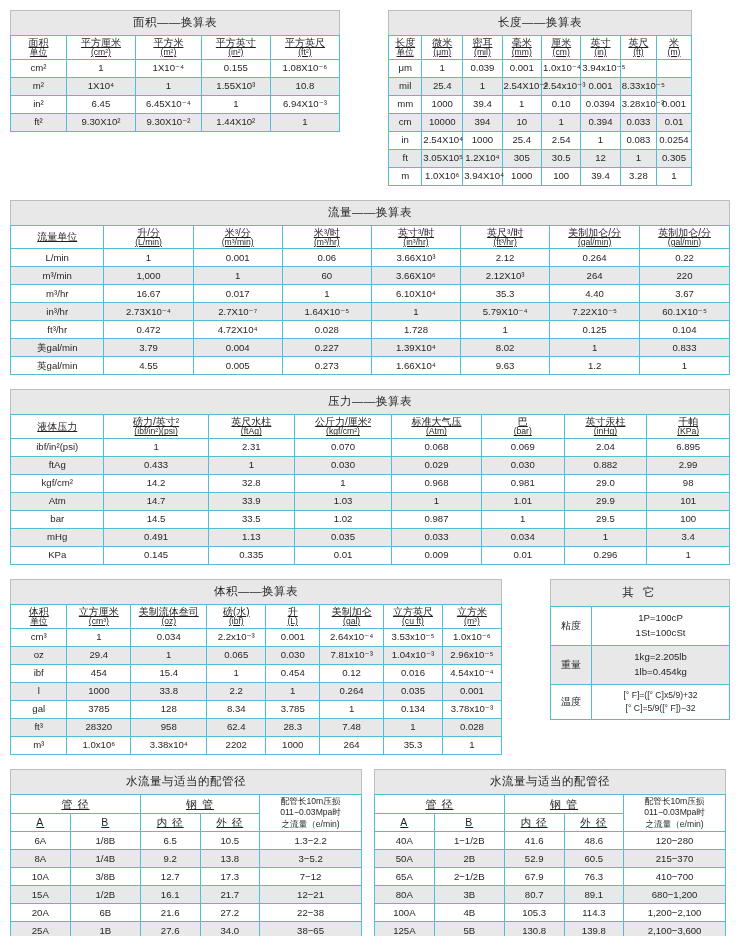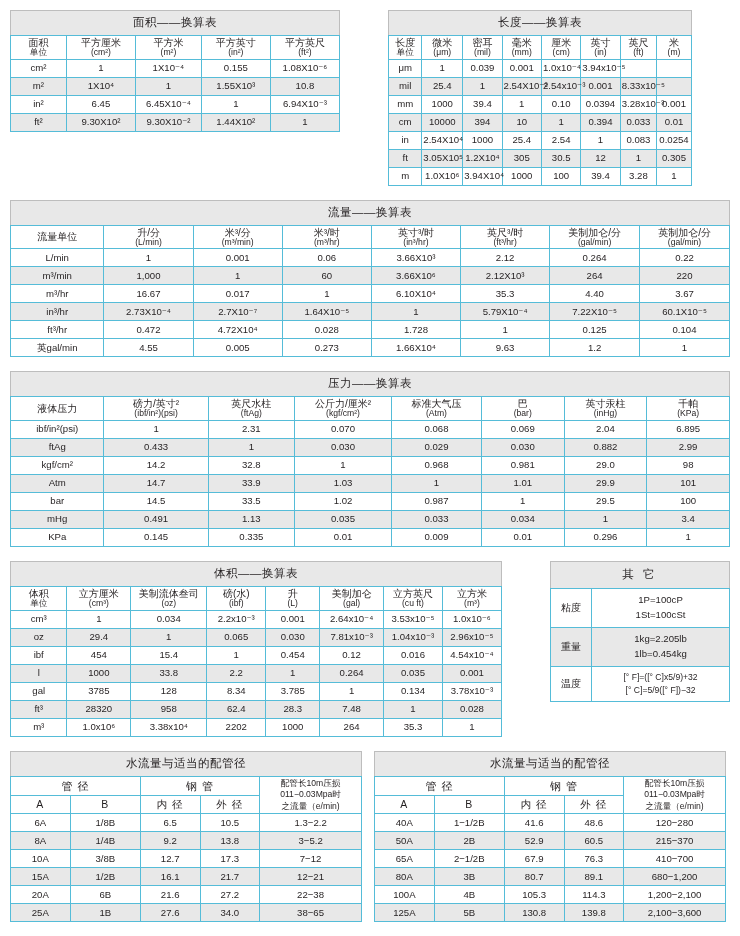--- a/index.html
+++ b/index.html
@@ -37,21 +37,21 @@
     border-bottom:1px solid #55bcd8 !important;
     font-size:11.5px;
     letter-spacing:.5px;
     padding:5px 0 6px 0 !important;
   }
   .hdr td{
     background:#ffffff;
     font-size:9.6px;
     padding:3px 1px 4px 1px;
   }
-  .hdr td.cjk{font-size:10px;}
+  .hdr td.cjk{font-size:10px;text-decoration:underline;}
   .zebra td{background:#e8e8e8;}
   .dat td{font-size:9.6px;padding:3px 1px;height:15px;}
   .unitcell{font-size:9.6px;}
   .smr{font-size:8.6px;}
 
   
   .sec{margin-bottom:14px;gap:48px;}
 
   
   table.other{border-collapse:collapse;width:100%;table-layout:fixed;border:1px solid #55bcd8;}
@@ -357,20 +357,30 @@
           </tr>
           <tr class="dat">
             <td class="unitcell">ft³/hr</td>
             <td>0.472</td>
             <td>4.72X10⁴</td>
             <td>0.028</td>
             <td>1.728</td>
             <td>1</td>
             <td>0.125</td>
             <td>0.104</td>
+          </tr>
+          <tr class="dat zebra">
+            <td class="unitcell">美gal/min</td>
+            <td>3.79</td>
+            <td>0.004</td>
+            <td>0.227</td>
+            <td>1.39X10⁴</td>
+            <td>8.02</td>
+            <td>1</td>
+            <td>0.833</td>
           </tr>
           <tr class="dat">
             <td class="unitcell">英gal/min</td>
             <td>4.55</td>
             <td>0.005</td>
             <td>0.273</td>
             <td>1.66X10⁴</td>
             <td>9.63</td>
             <td>1.2</td>
             <td>1</td>

